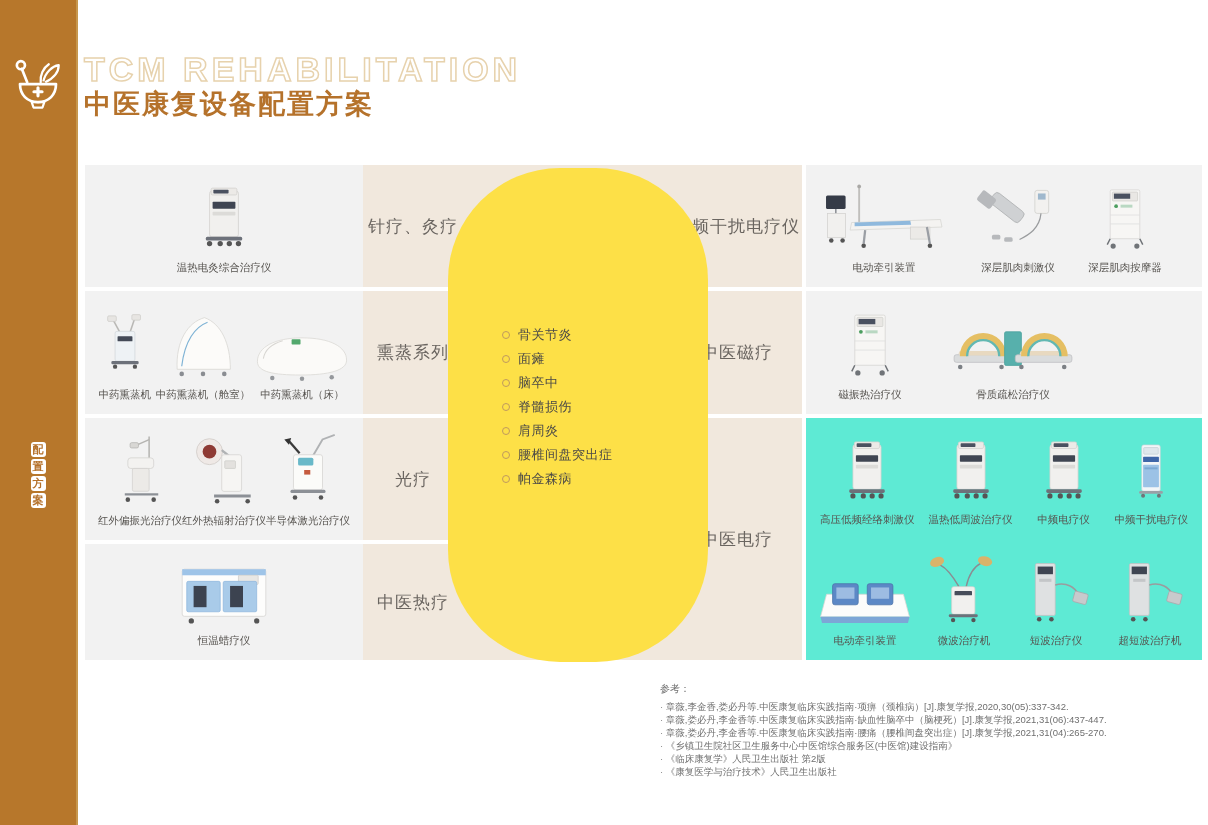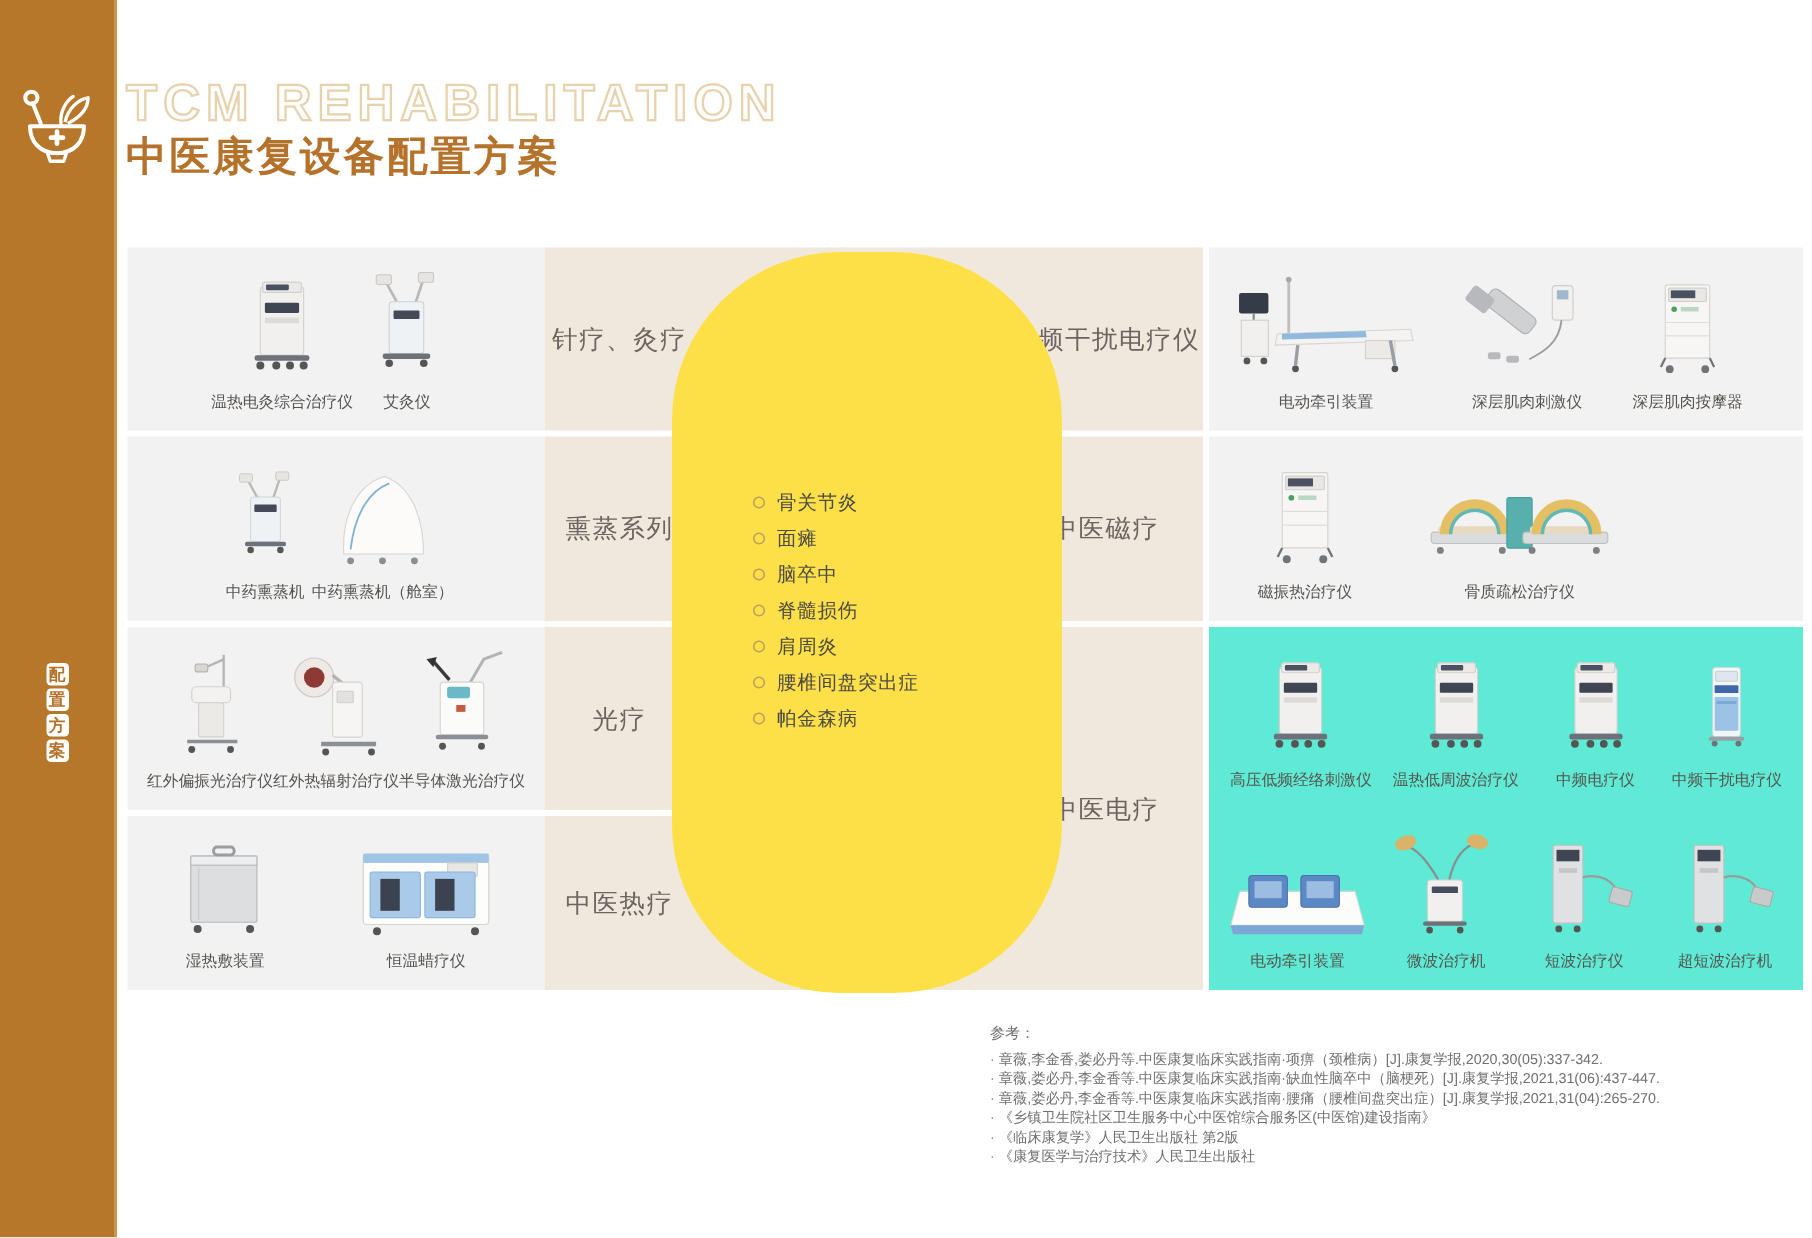--- a/index.html
+++ b/index.html
@@ -283,41 +283,41 @@
   <div class="row-label" style="left:672px;top:291px;width:130px;height:123px">中医磁疗</div>
   <div class="row-label" style="left:672px;top:418px;width:130px;height:242px">中医电疗</div>
 
   <div class="gray flex-center gap40" style="left:85px;top:165px;width:278px;height:122px">
     <div class="item">
       <svg class="dev" width="76" height="80" viewBox="0 0 100 100">
           <use href="#m-cart"></use>
         </svg>
       <div class="cap">温热电灸综合治疗仪</div>
     </div>
-    <div class="item">
-      <svg class="dev" width="72" height="80" viewBox="0 0 100 100">
-          <use href="#m-cart-arms"></use>
-        </svg>
-      <div class="cap">艾灸仪</div>
-    </div>
   </div>
 
   <div class="gray flex-center gap10" style="left:85px;top:291px;width:278px;height:123px">
     <div class="item">
       <svg class="dev" width="62" height="78" viewBox="0 0 100 100">
           <use href="#m-cart-arms"></use>
         </svg>
       <div class="cap">中药熏蒸机</div>
     </div>
     <div class="item">
       <svg class="dev" width="76" height="78" viewBox="0 0 100 100">
           <use href="#m-pod"></use>
         </svg>
       <div class="cap">中药熏蒸机（舱室）</div>
     </div>
+    <div class="item">
+      <svg class="dev" width="104" height="70" viewBox="0 0 140 90">
+          <use href="#m-bed"></use>
+        </svg>
+      <div class="cap">中药熏蒸机（床）</div>
+    </div>
   </div>
 
   <div class="gray flex-center gap10" style="left:85px;top:418px;width:278px;height:122px">
     <div class="item">
       <svg class="dev" width="76" height="80" viewBox="0 0 100 100">
           <use href="#m-ircart"></use>
         </svg>
       <div class="cap">红外偏振光治疗仪</div>
     </div>
     <div class="item">
@@ -328,26 +328,20 @@
     </div>
     <div class="item">
       <svg class="dev" width="84" height="80" viewBox="0 0 110 100">
           <use href="#m-laserarm"></use>
         </svg>
       <div class="cap">半导体激光治疗仪</div>
     </div>
   </div>
 
   <div class="gray flex-center gap30" style="left:85px;top:544px;width:278px;height:116px">
-    <div class="item">
-      <svg class="dev" width="80" height="76" viewBox="0 0 100 100">
-          <use href="#m-steelbox"></use>
-        </svg>
-      <div class="cap">湿热敷装置</div>
-    </div>
     <div class="item">
       <svg class="dev" width="108" height="76" viewBox="0 0 130 100">
           <use href="#m-waxcab"></use>
         </svg>
       <div class="cap">恒温蜡疗仪</div>
     </div>
   </div>
 
   <div class="gray flex-start gap24 pl14" style="left:806px;top:165px;width:396px;height:122px">
     <div class="item">

